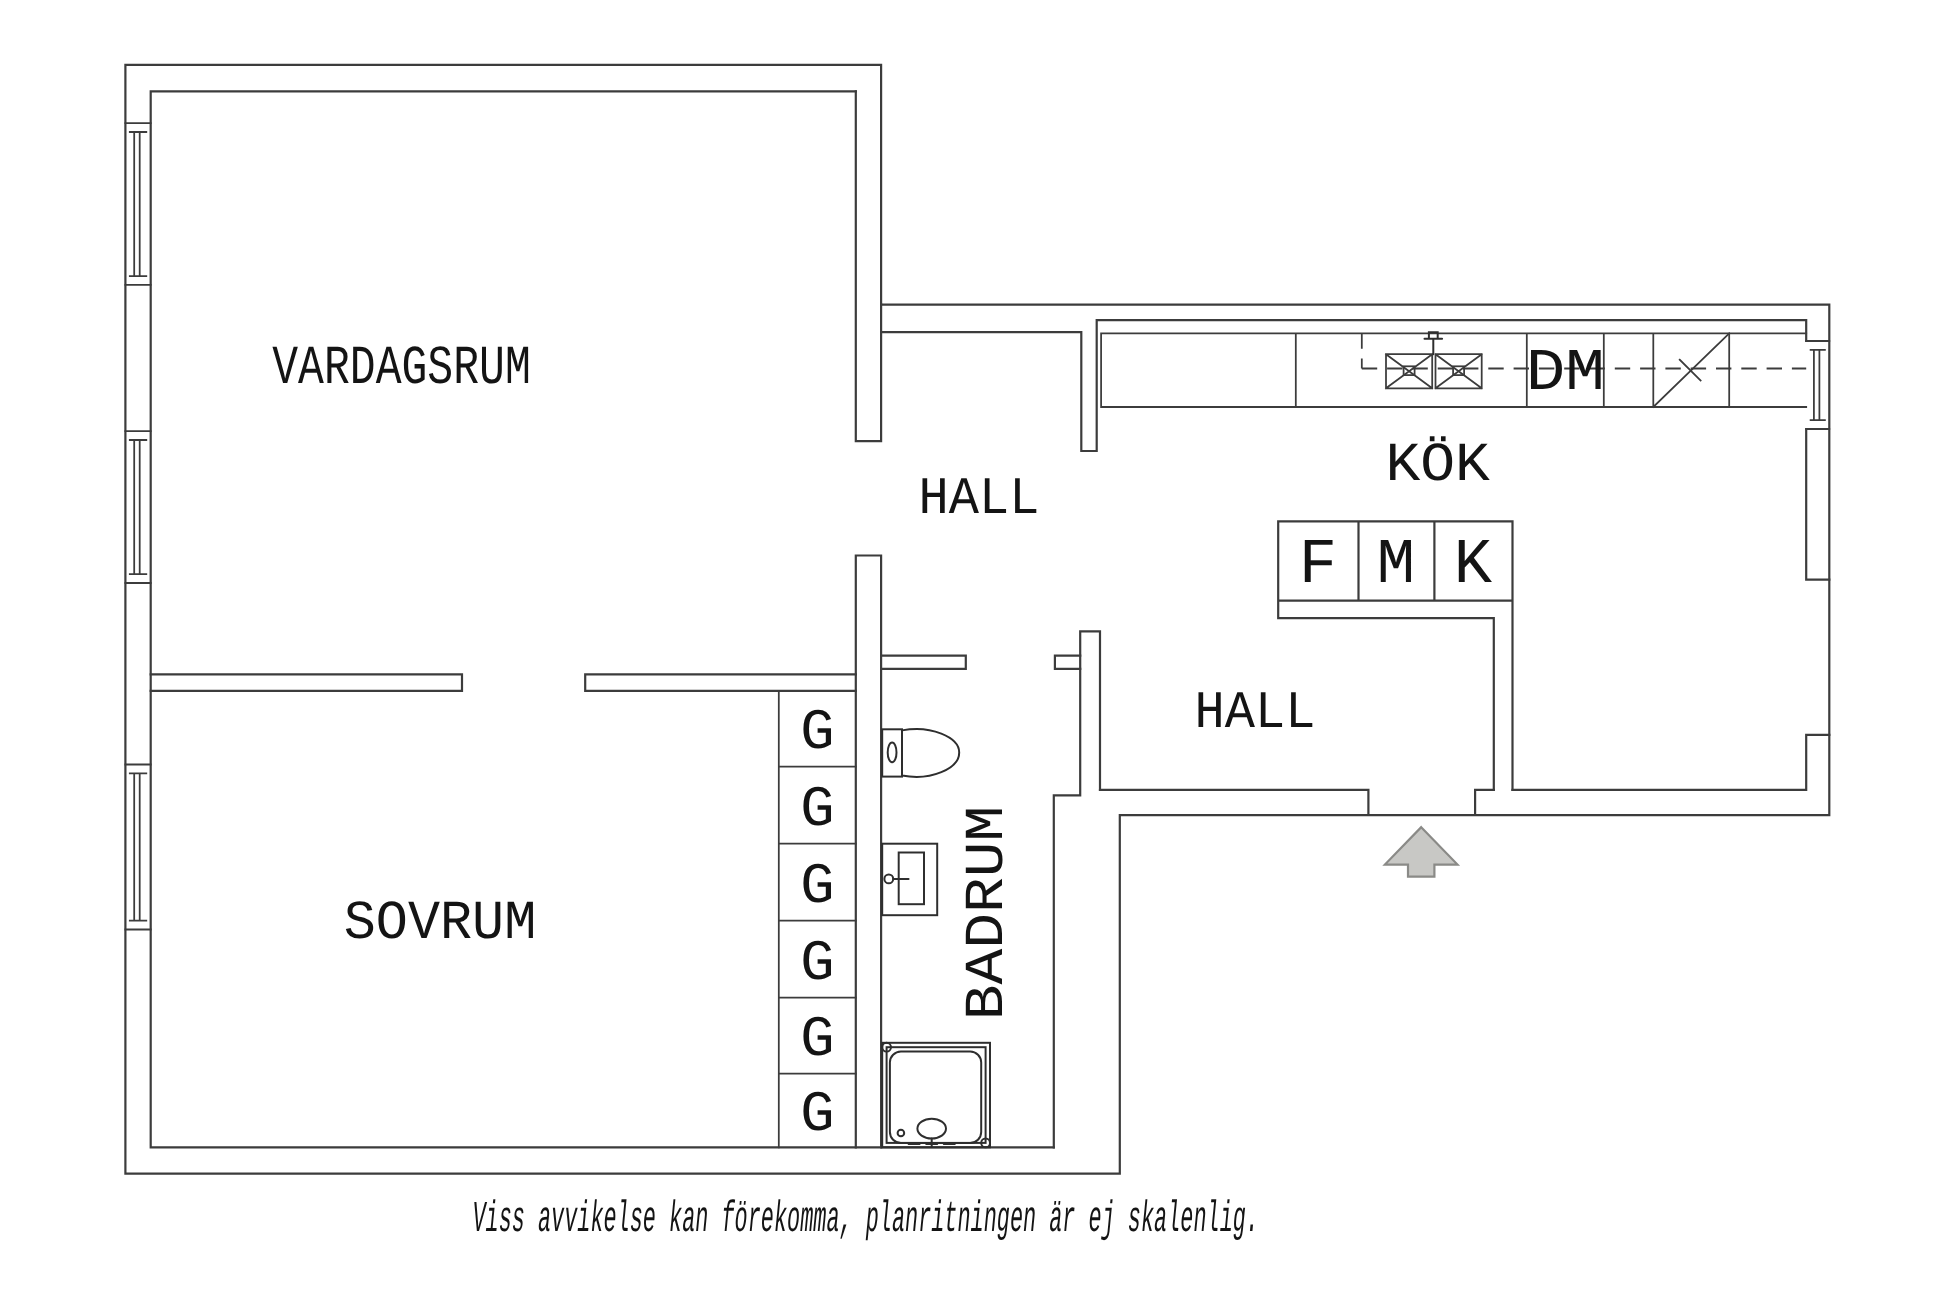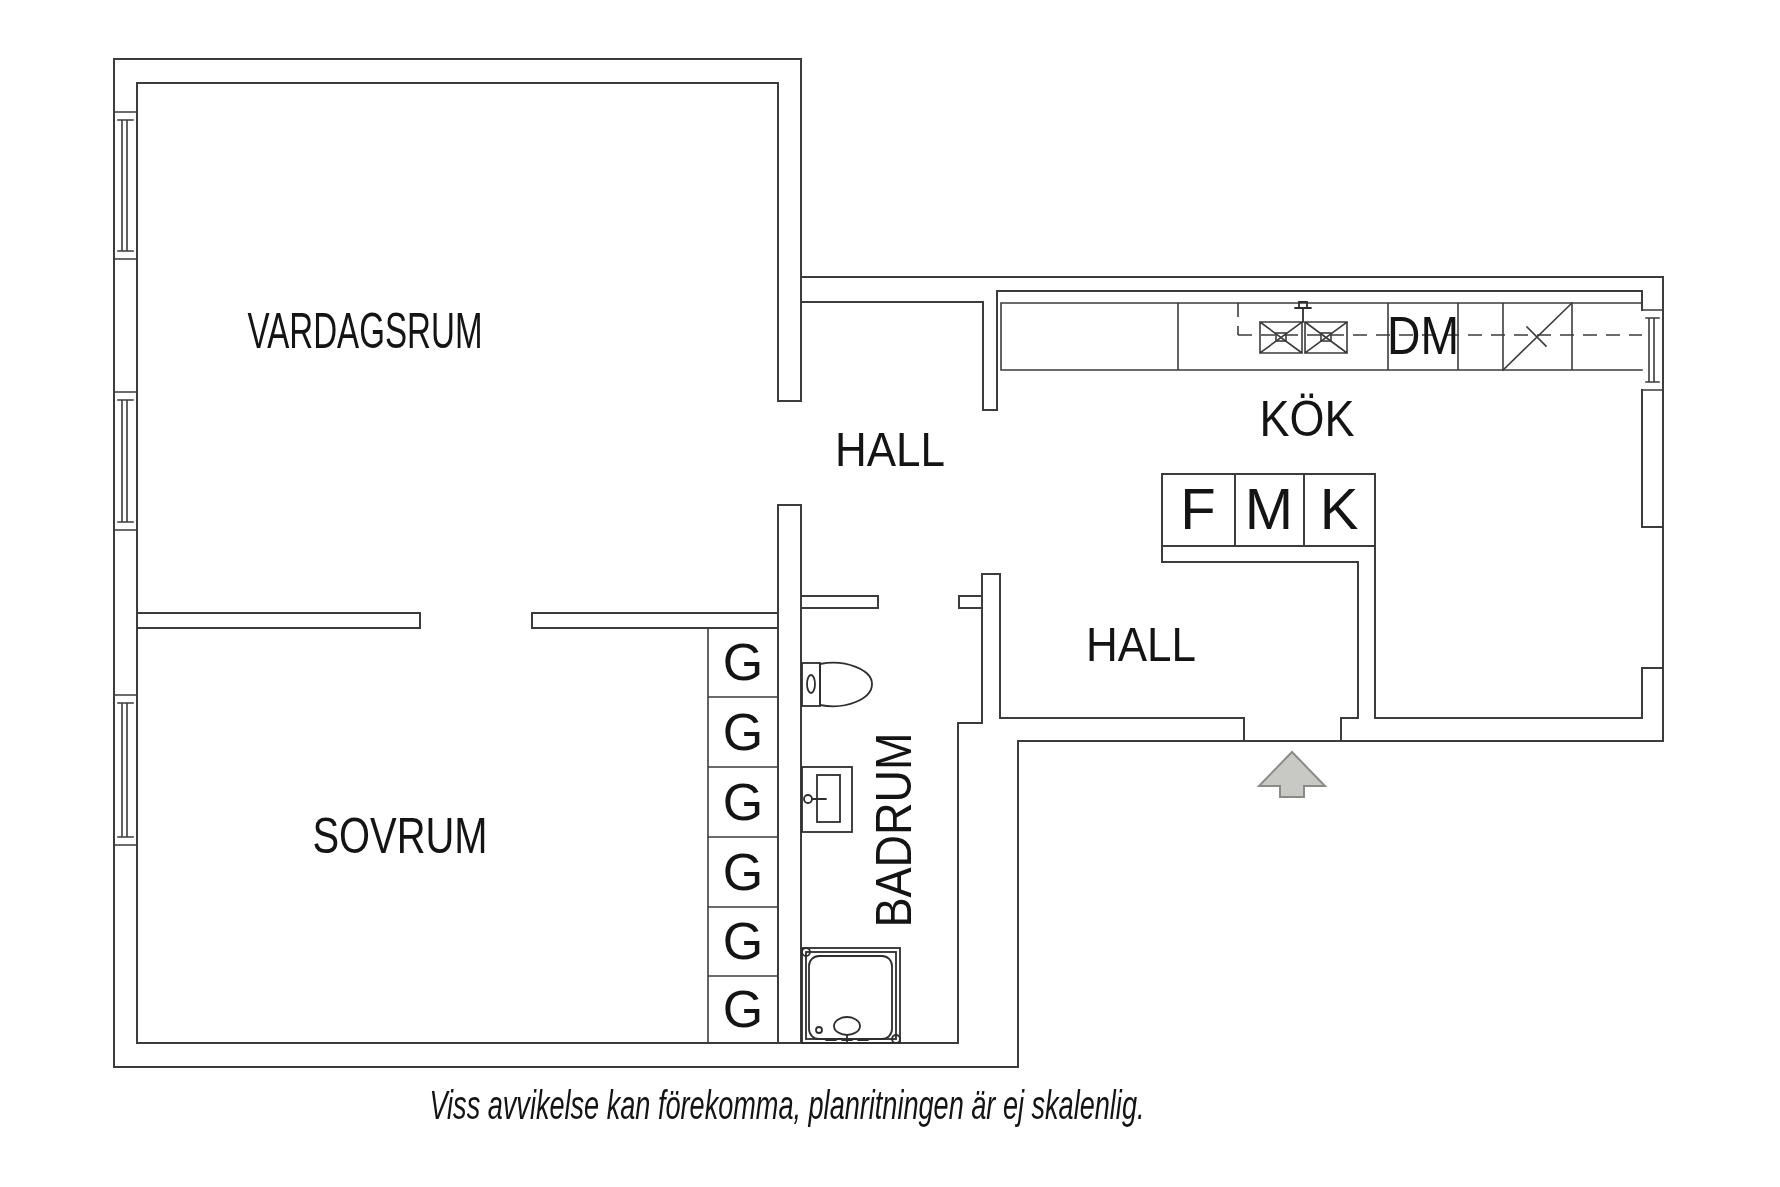--- a/index.html
+++ b/index.html
@@ -1,20 +1,20 @@
 <!DOCTYPE html>
 <html><head>
 <meta charset="utf-8">
 <style>
   html,body{margin:0;padding:0;background:#ffffff;}
   .stage{
     position:relative;
     width:1780px;height:1187px;
     background:#ffffff;
-    font-family:Liberation Sans, sans-serif;
+    font-family:Liberation Mono, monospace;
     overflow:hidden;
   }
   svg{position:absolute;left:0;top:0;}
   .wall{stroke:#3c3c3c;stroke-width:2;fill:none;stroke-linecap:square;}
   .thin{stroke:#3c3c3c;stroke-width:1.6;fill:none;stroke-linecap:square;}
   .dash{stroke:#3c3c3c;stroke-width:1.6;fill:none;stroke-dasharray:14 9;}
   .fix{stroke:#2e2e2e;stroke-width:1.8;fill:none;stroke-linecap:round;}
   .lbl{fill:#141414;}
   .room-lbl{font-size:50px;}
   .hall-lbl{font-size:48px;}

